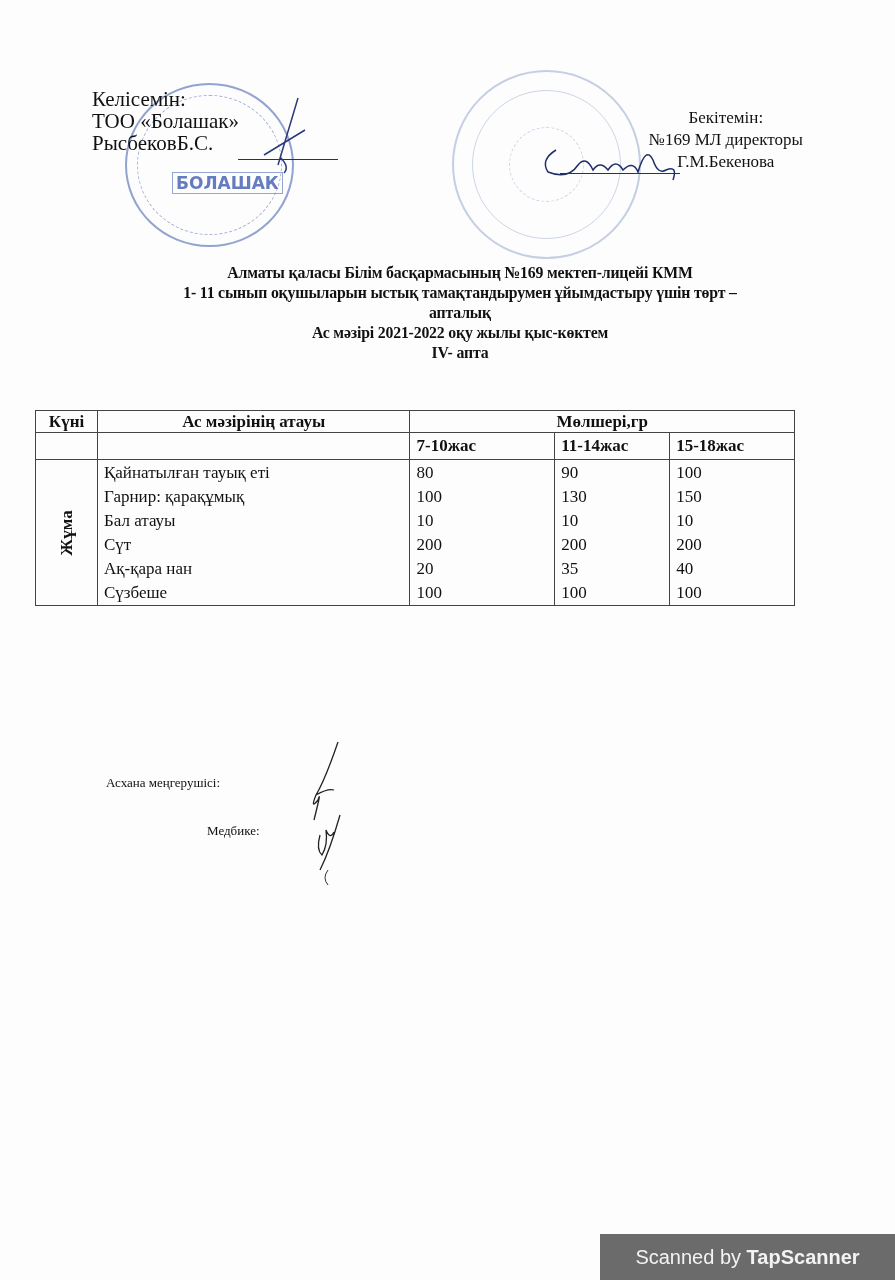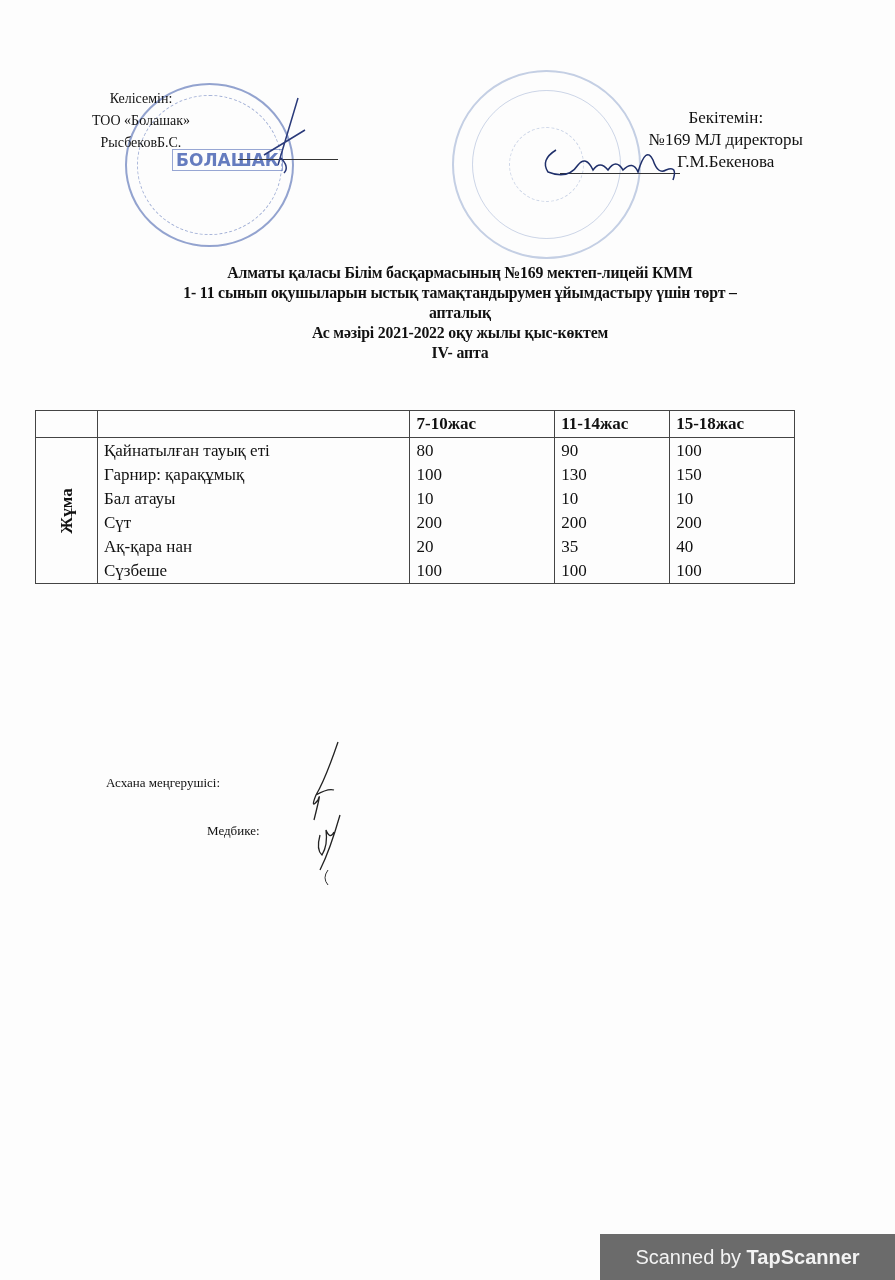--- a/index.html
+++ b/index.html
@@ -2,21 +2,21 @@
 <html><head>
   <meta charset="utf-8">
   <style>
     html, body { margin: 0; padding: 0; }
     body {
       width: 895px; height: 1280px; position: relative; overflow: hidden;
       background: #fdfdfd; color: #111;
       font-family: "Liberation Serif", "DejaVu Serif", serif;
     }
     .abs { position: absolute; }
-    .left-block { left: 92px; top: 88px; font-size: 14px; line-height: 22px; text-align: center; }
+    .left-block { left: 92px; top: 88px; font-size: 21px; line-height: 22px; }
     .right-block { right: 92px; top: 107px; font-size: 17px; line-height: 22px; text-align: center; }
     .sig-line { position: absolute; height: 1px; background: #333; }
     .titles {
       left: 60px; width: 800px; top: 263px; text-align: center;
       font-weight: bold; font-size: 17px; line-height: 20px;
       font-family: "Liberation Serif", serif; letter-spacing: -0.2px;
     }
     .titles div { transform: scaleX(0.93); transform-origin: center; }
     table.menu {
       position: absolute; left: 35px; top: 410px; width: 760px;
@@ -44,21 +44,21 @@
       font-family: "Liberation Sans", "DejaVu Sans", sans-serif;
       font-size: 20px; line-height: 46px; text-align: center;
     }
     .tap-banner b { font-weight: bold; }
   </style>
 </head>
 <body>
 
 <div class="stamp" style="left:125px; top:83px; width:165px; height:160px; border:2px solid rgba(60,90,170,0.55);">
   <div style="position:absolute; inset:10px; border-radius:50%; border:1px dashed rgba(60,90,170,0.45);"></div>
-  <div style="position:absolute; left:45px; top:64px; color:rgba(50,80,170,0.75); font-family:'DejaVu Sans',sans-serif; font-weight:bold; font-size:17px; border:1px solid rgba(50,80,170,0.5); padding:0 3px;">БОЛАШАК</div>
+  <div style="position:absolute; left:45px; top:87px; color:rgba(50,80,170,0.75); font-family:'DejaVu Sans',sans-serif; font-weight:bold; font-size:17px; border:1px solid rgba(50,80,170,0.5); padding:0 3px;">БОЛАШАК</div>
 </div>
 
 <div class="stamp" style="left:452px; top:70px; width:185px; height:185px; border:2px solid rgba(90,120,180,0.35);">
   <div style="position:absolute; inset:18px; border-radius:50%; border:1px solid rgba(90,120,180,0.3);"></div>
   <div style="position:absolute; inset:55px; border-radius:50%; border:1px dashed rgba(90,120,180,0.3);"></div>
 </div>
 
 <div class="abs left-block">
   <div>Келісемін:</div>
   <div>ТОО «Болашак»</div>
@@ -89,20 +89,25 @@
 
 <table class="menu">
   <colgroup>
     <col style="width:62px">
       <col style="width:313px">
       <col style="width:145px">
       <col style="width:115px">
       <col style="width:125px">
   </colgroup>
   <tbody>
+      <tr class="h1">
+    <th>Күні</th>
+    <th>Ас мәзірінің атауы</th>
+    <th colspan="3">Мөлшері,гр</th>
+  </tr>
   <tr class="h2">
     <th></th>
     <th></th>
     <th>7-10жас</th>
     <th>11-14жас</th>
     <th>15-18жас</th>
   </tr>
   <tr>
     <td class="day-cell">
       <span class="day-text">Жұма</span>

